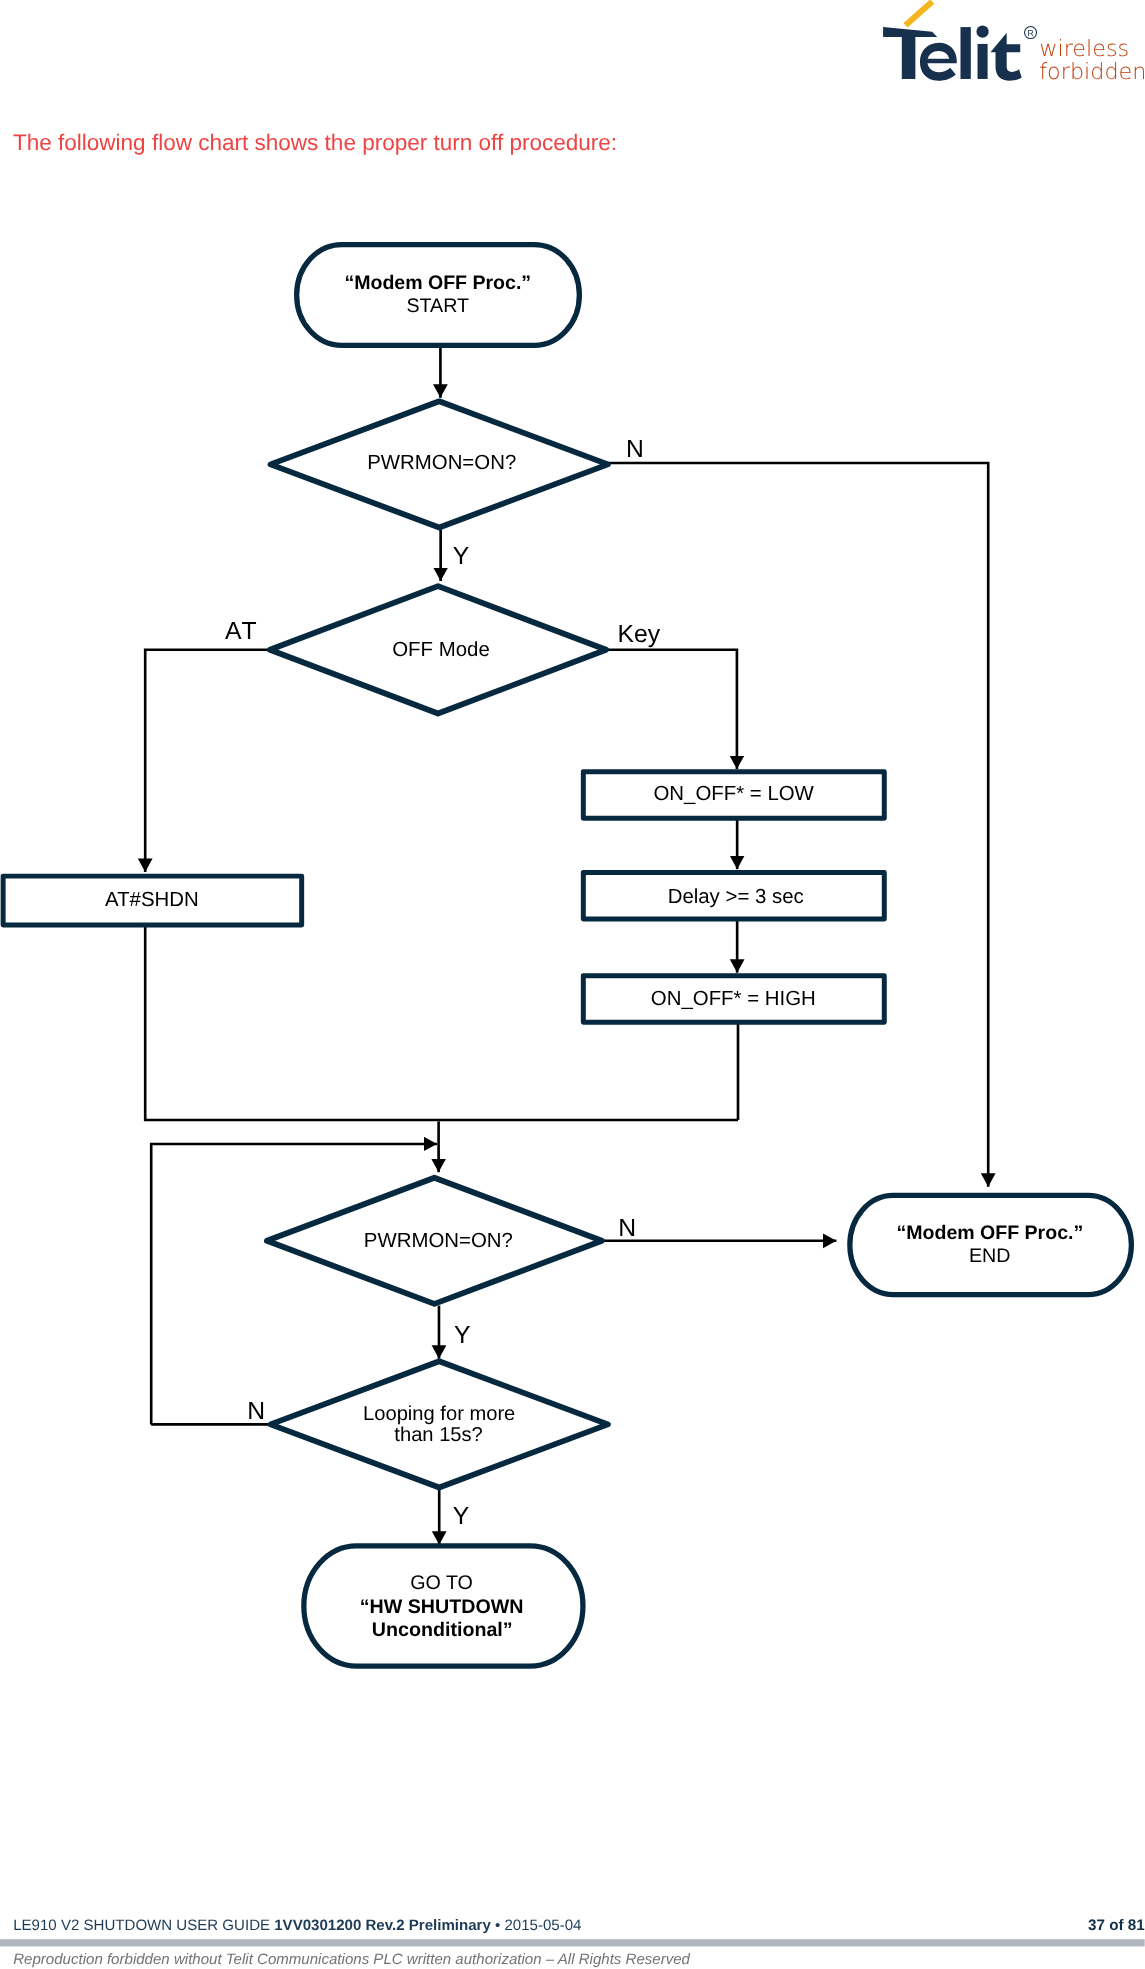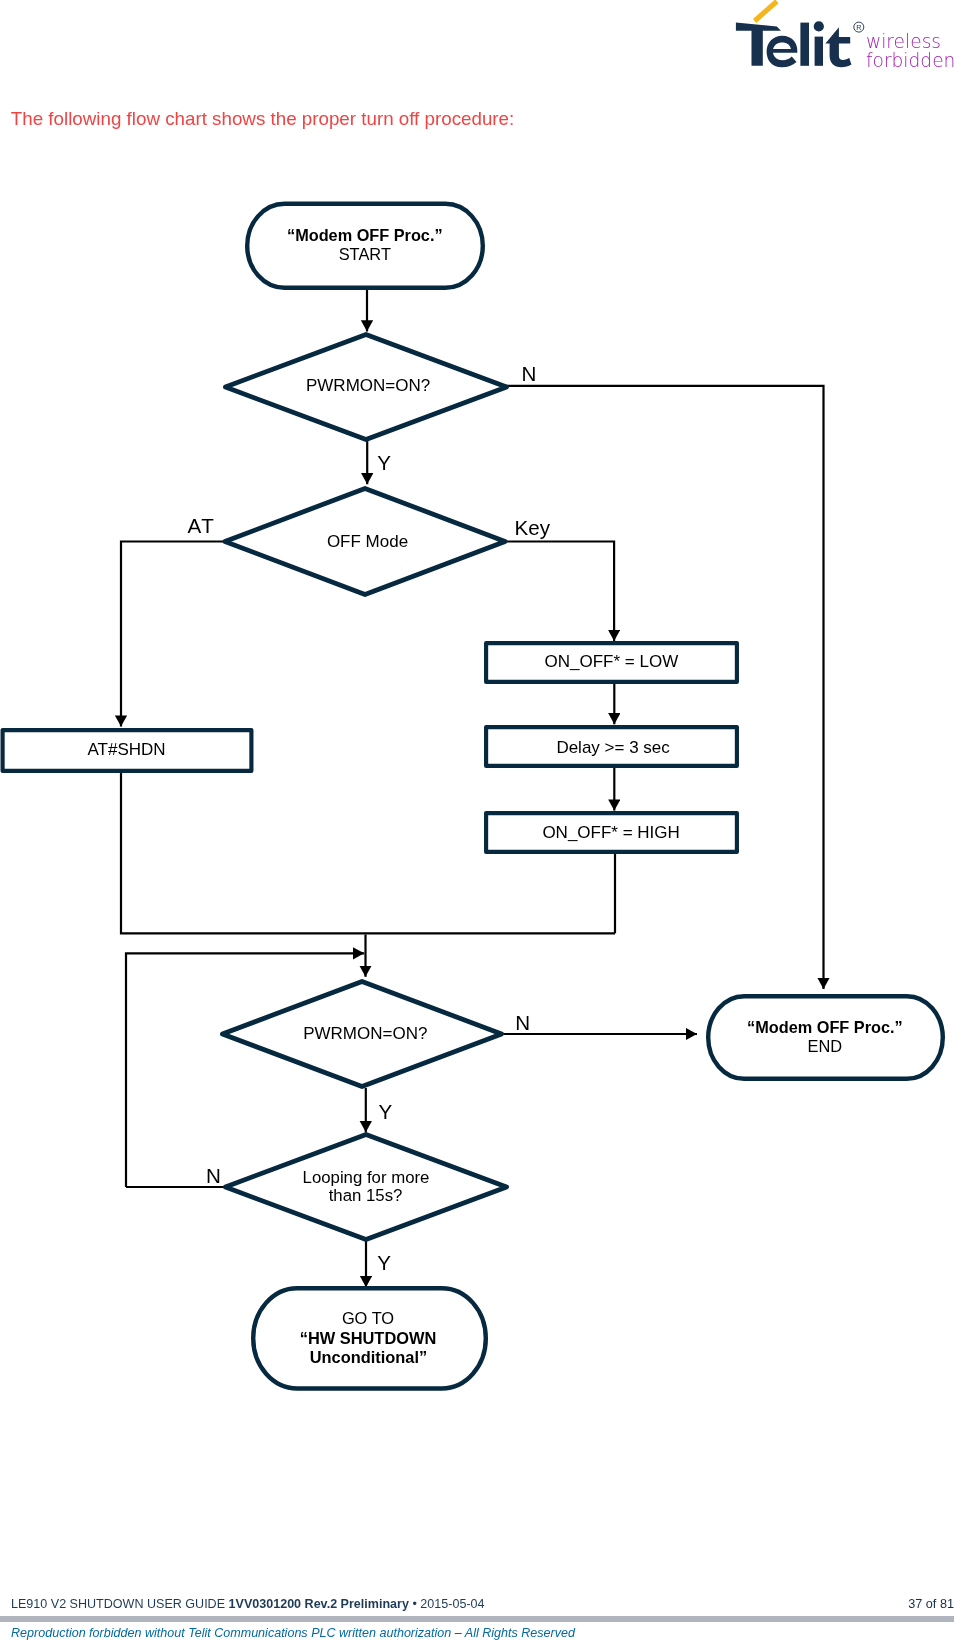--- a/index.html
+++ b/index.html
@@ -1,26 +1,26 @@
 <!DOCTYPE html>
 <html><head>
 <meta charset="utf-8">
 <title>LE910 V2 Hardware User Guide</title>
 <style>
   html,body{margin:0;padding:0;}
   body{width:954px;height:1641px;background:#ffffff;font-family:"Liberation Sans",sans-serif;-webkit-font-smoothing:antialiased;overflow:hidden;position:relative;}
   .page{position:absolute;inset:0;}
   #logo{position:absolute;left:730px;top:0px;}
-  #tagline{position:absolute;left:866px;top:32px;font-size:18.6px;line-height:19px;color:#a21caf;font-family:"DejaVu Sans",sans-serif;font-weight:300;}
+  #tagline{position:absolute;left:866px;top:32px;font-size:18.6px;line-height:19px;color:#c2410c;font-family:"DejaVu Sans",sans-serif;font-weight:300;}
   #intro{position:absolute;left:10.8px;top:107.6px;font-size:18.78px;color:#ef4444;white-space:nowrap;}
   #flow{position:absolute;left:0;top:0;}
   #footer-line1{position:absolute;left:11px;top:1597px;font-size:12.56px;color:#1e3b56;white-space:nowrap;}
-  #footer-page{position:absolute;right:0px;top:1597px;font-size:12.7px;color:#122f4b;font-weight:normal;white-space:nowrap;}
+  #footer-page{position:absolute;right:0px;top:1597px;font-size:12.7px;color:#122f4b;font-weight:bold;white-space:nowrap;}
   #footer-rule{position:absolute;left:0;top:1616px;width:954px;height:5.5px;background:#b0b5bd;}
-  #footer-line2{position:absolute;left:11px;top:1626px;font-size:12.55px;color:#0369a1;font-style:italic;white-space:nowrap;}
+  #footer-line2{position:absolute;left:11px;top:1626px;font-size:12.55px;color:#737373;font-style:italic;white-space:nowrap;}
   .b{font-weight:bold;}
 </style>
 </head>
 <body>
 
 <div class="page">
   <svg id="logo" width="140" height="80" viewBox="730 0 140 80">
     <path d="M756.3,22.9 L778.6,3.2 L775.2,-0.6 L752.9,19.1 Z" fill="#f5b51c"></path>
     <g fill="#16304d">
       <path d="M735.9,22.6 L776.8,26.4 L781.0,30.8 L762.8,30.8 L762.8,65.8 L751.5,65.8 L751.5,30.8 L735.9,30.8 Z"></path>

